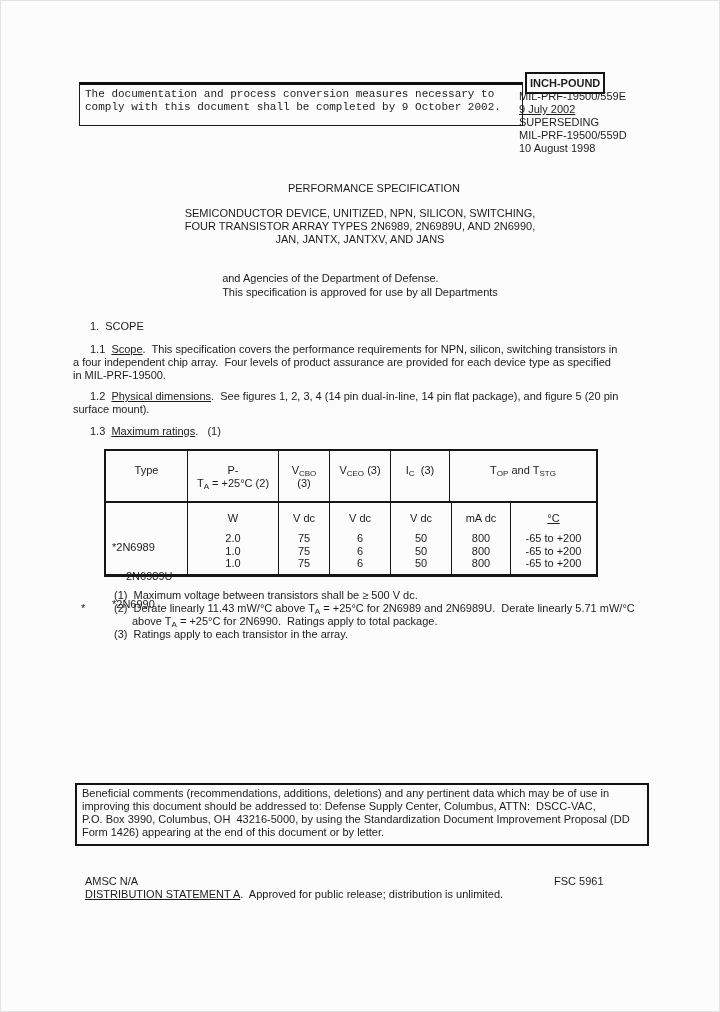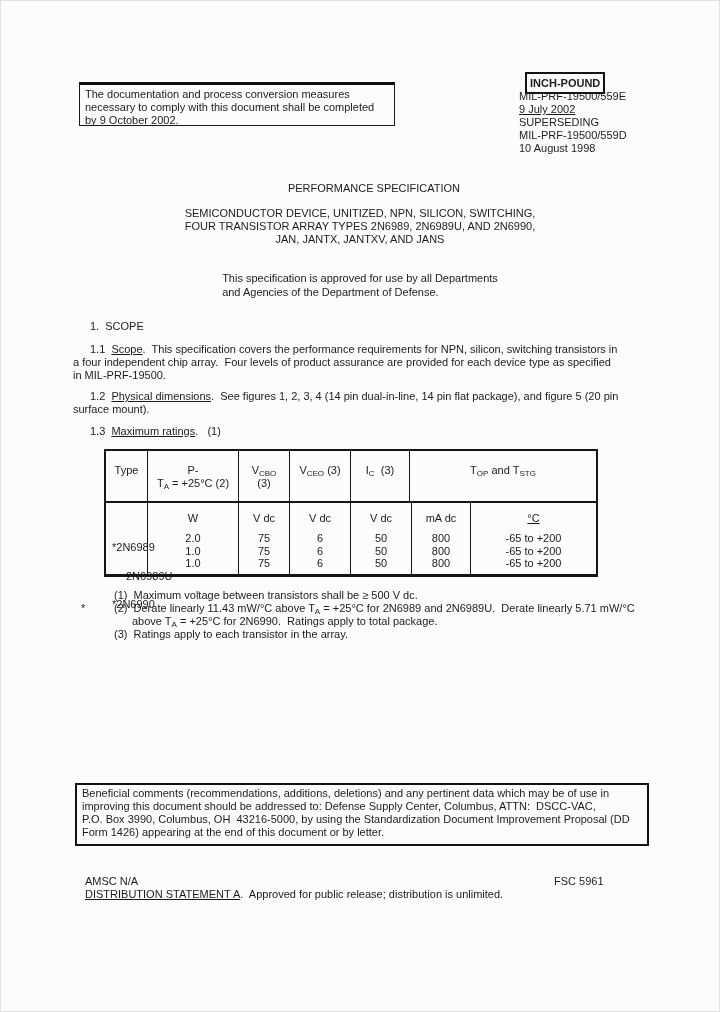--- a/index.html
+++ b/index.html
@@ -15,23 +15,24 @@
     overflow:hidden;
   }
   .abs{position:absolute;}
   .pre{white-space:pre-wrap;}
   .u{text-decoration:underline;}
   .center{left:0;right:0;text-align:center;}
   sub{font-size:8px;line-height:0;vertical-align:-2px;letter-spacing:0;}
 
   
   .notice-box{
-    left:78px;top:81px;width:316px;height:44px;box-sizing:border-box;
+    left:78px;top:81px;width:444px;height:44px;box-sizing:border-box;
     border:1px solid #1a1a1a;border-top:3px solid #0f0f0f;
     padding:3px 6px 0 5px;
+    font-family:Liberation Mono, monospace;
   }
   .inch-pound{
     left:524px;top:71px;
     border:2px solid #141414;padding:2px 3px;
     font-weight:bold;line-height:14px;height:14px;
   }
   .id-block{left:518px;top:89px;line-height:13px;}
 
   
   .spec-type{top:181px;padding-left:28px;}
@@ -49,21 +50,21 @@
   
   .tbl{
     left:103px;top:448px;width:494px;box-sizing:border-box;
     border:2px solid #161616;border-bottom:3px solid #161616;
   }
   .tbl-row{display:flex;}
   .tbl-header{height:52px;box-sizing:border-box;border-bottom:2px solid #161616;}
   .tbl-body{height:71px;}
   .cell{box-sizing:border-box;border-right:1.5px solid #161616;text-align:center;}
   .cell:last-child{border-right:none;flex:1;}
-  .c1{width:42px;} .c2{width:91px;} .c3{width:51px;} .c4{width:61px;}
+  .c1{width:82px;} .c2{width:91px;} .c3{width:51px;} .c4{width:61px;}
   .c5{width:61px;} .c6{width:59px;}
   .hcell{padding-top:13px;line-height:13px;}
   .bcell{padding-top:9px;line-height:13px;}
   .bvals{margin-top:7px;line-height:12.5px;}
   .type-line{text-align:left;padding-left:6px;margin-top:16px;}
   .type-line.no-star{padding-left:20px;}
 
   
   .footnotes{left:113px;top:588px;line-height:13px;}
   .fn-wrap2{padding-left:18px;}
@@ -100,22 +101,22 @@
   <div class="abs center spec-type">PERFORMANCE SPECIFICATION</div>
 
   <div class="abs center title-block">
     <div>SEMICONDUCTOR DEVICE, UNITIZED, NPN, SILICON, SWITCHING,</div>
     <div>FOUR TRANSISTOR ARRAY TYPES 2N6989, 2N6989U, AND 2N6990,</div>
     <div>JAN, JANTX, JANTXV, AND JANS</div>
   </div>
 
   <div class="abs center approval-wrap">
     <div class="approval-inner">
+      <div>and Agencies of the Department of Defense.</div>
       <div>This specification is approved for use by all Departments</div>
-      <div>and Agencies of the Department of Defense.</div>
     </div>
   </div>
 
   <div class="abs scope-head pre">1.  SCOPE</div>
 
   <div class="abs para p11">
     <span class="pre">1.1  </span><span class="u pre">Scope</span><span class="pre">.  This specification covers the performance requirements for NPN, silicon, switching transistors in a four independent chip array.  Four levels of product assurance are provided for each device type as specified in MIL-PRF-19500.</span>
   </div>
 
   <div class="abs para p12">

